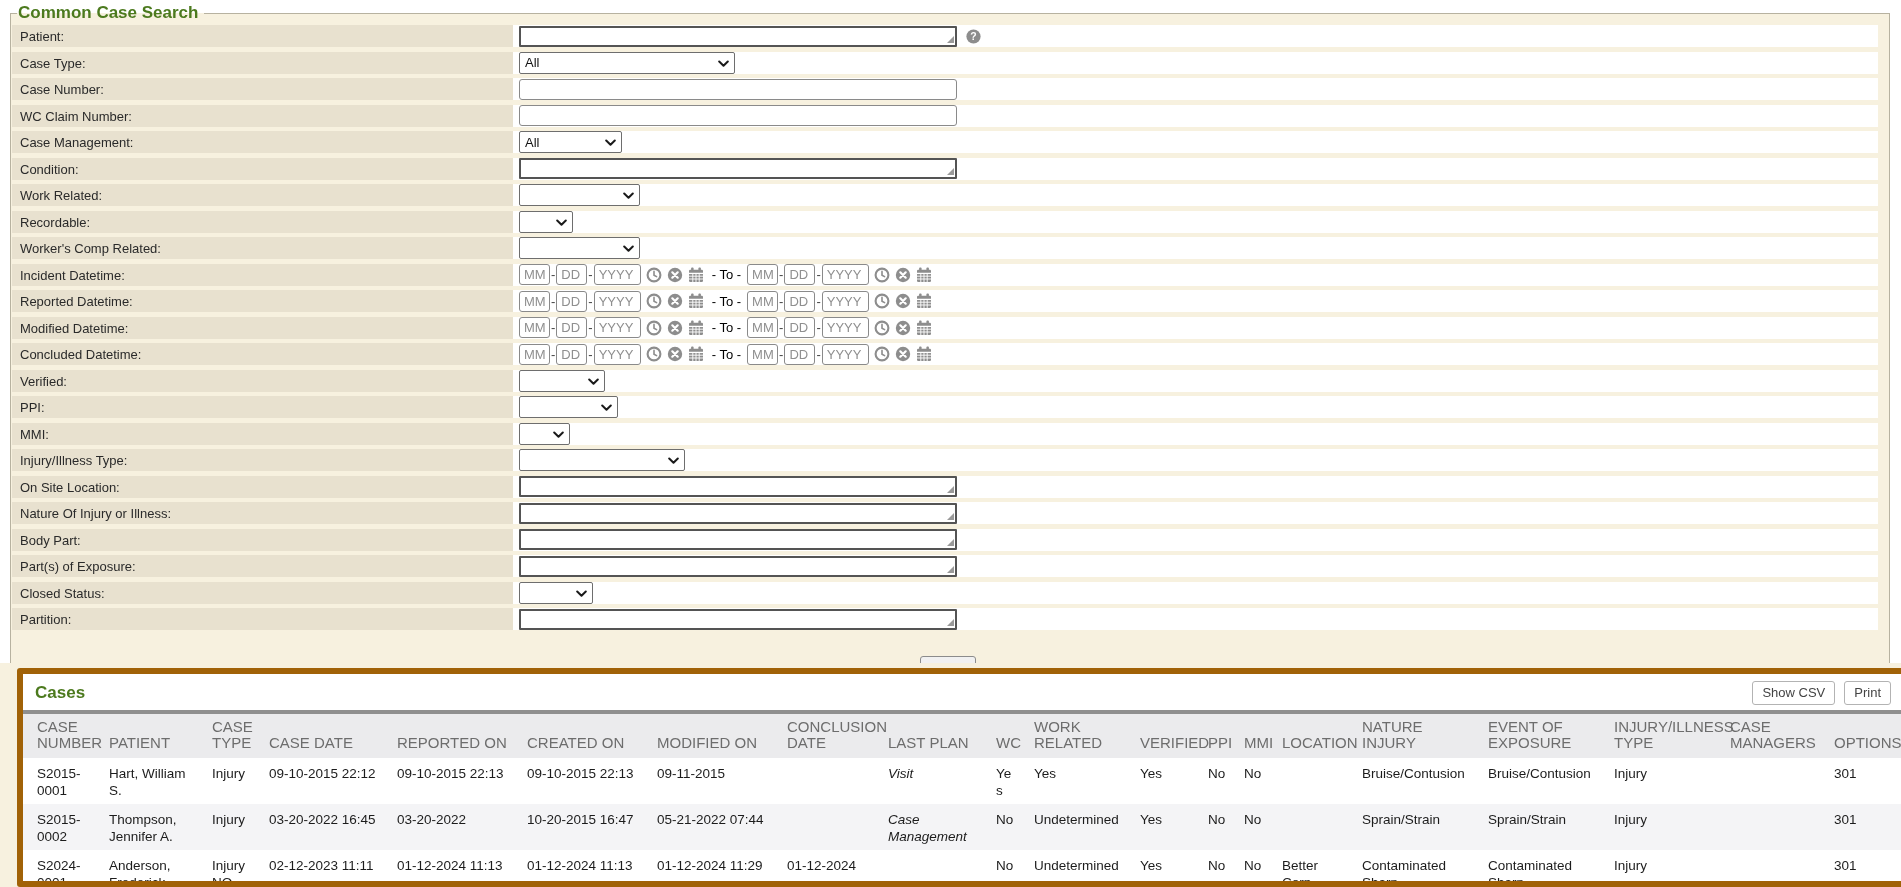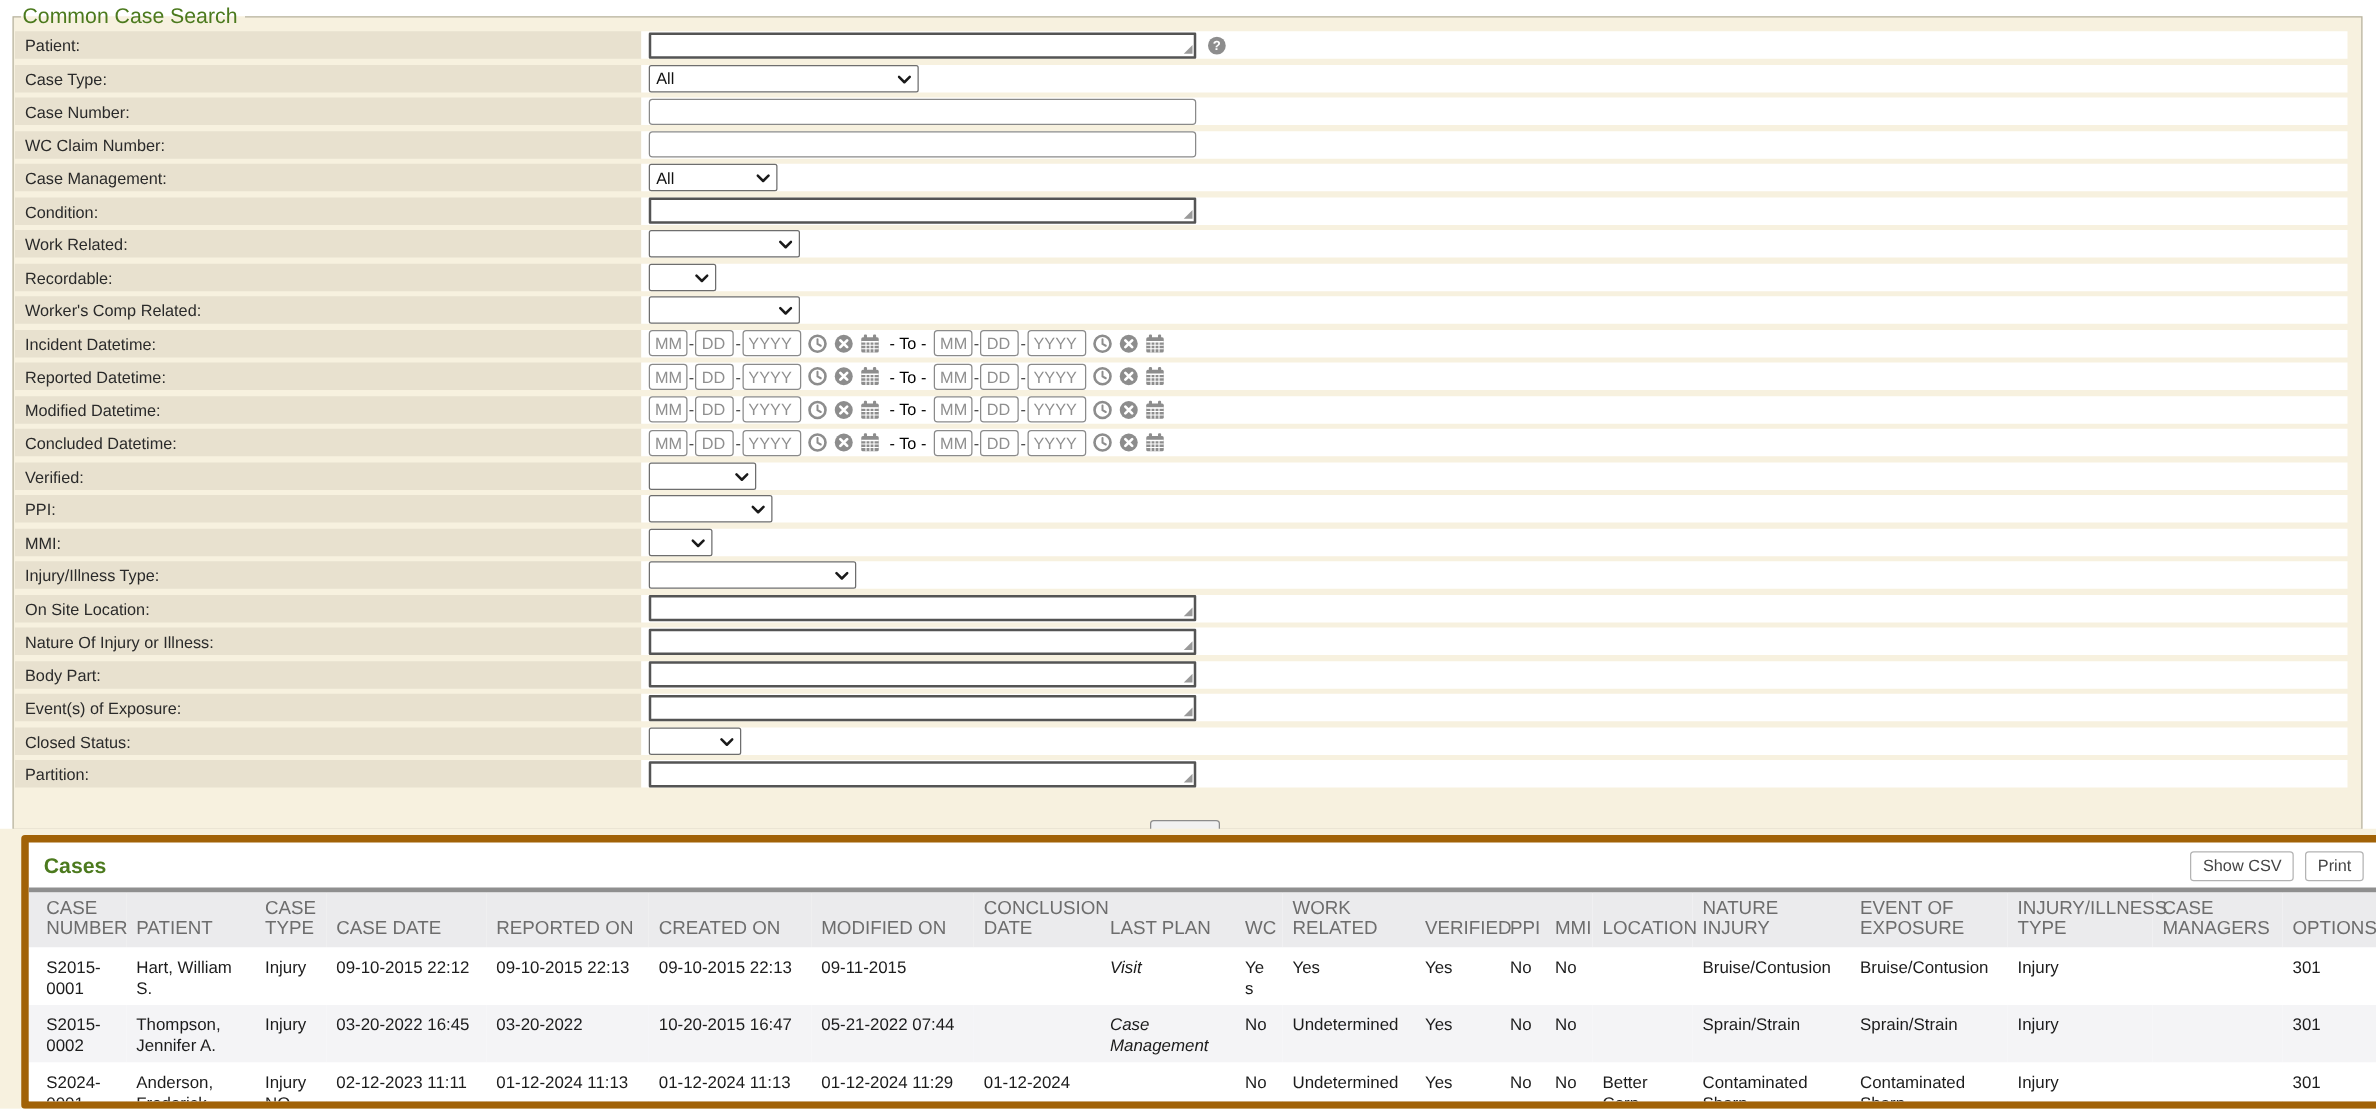--- a/index.html
+++ b/index.html
@@ -15,21 +15,21 @@
   
   fieldset.search-fs {
     position: absolute; left: 10px; top: 3px;
     width: 1880px; height: 661px;
     background: var(--cream, #f7f1df);
     border: 1px solid #b7b2a0;
     padding: 0 0 0 1px;
   }
   fieldset.search-fs legend {
     margin-left: 5px; padding: 0 6px 0 1px;
-    font-size: 17px; font-weight: normal;
+    font-size: 17px; font-weight: bold;
     color: var(--accent, #4c7a1e);
   }
   .form-rows { margin-top: 2px; }
   .frow { display: flex; height: 22px; margin-bottom: 4.5px; }
   .flabel {
     width: 501px; flex: 0 0 501px;
     background: var(--labelbg, #e8e1cf);
     font-size: 13px; color: #2a2a2a;
     padding: 4px 0 0 8px; margin-right: 0;
   }
@@ -466,21 +466,21 @@
             <span class="ta-wrap"><textarea style=""></textarea></span>
           </div>
         </div>
         <div class="frow">
           <div class="flabel">Body Part:</div>
           <div class="fctrl">
             <span class="ta-wrap"><textarea style=""></textarea></span>
           </div>
         </div>
         <div class="frow">
-          <div class="flabel">Event(s) of Exposure:</div>
+          <div class="flabel">Part(s) of Exposure:</div>
           <div class="fctrl">
             <span class="ta-wrap"><textarea style=""></textarea></span>
           </div>
         </div>
         <div class="frow">
           <div class="flabel">Closed Status:</div>
           <div class="fctrl">
             <div class="select-box" style="width: 74px;">
               <span class="sel-value"></span>
               <span class="chev"><svg width="11" height="8" viewBox="0 0 11 8">

